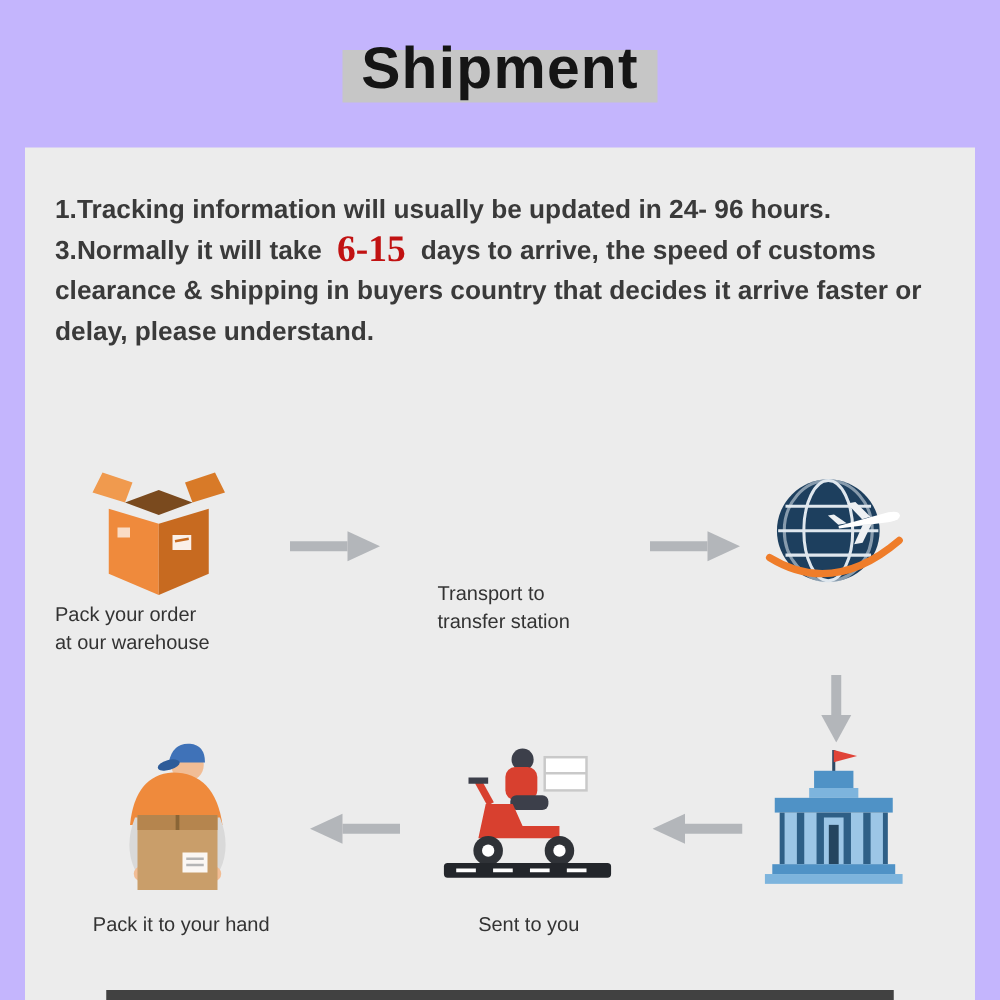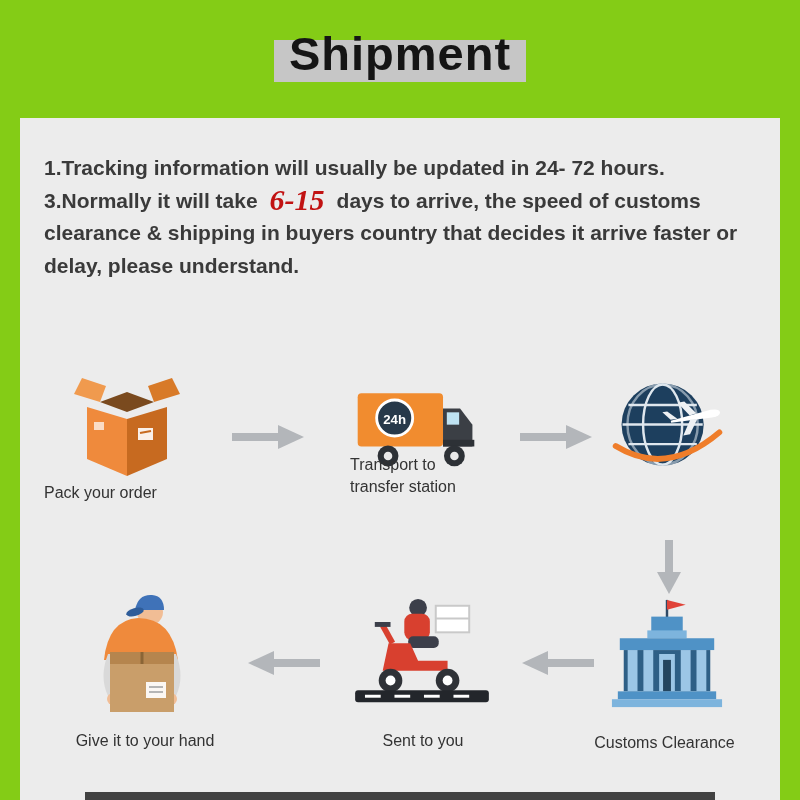--- a/index.html
+++ b/index.html
@@ -1,32 +1,32 @@
 <!DOCTYPE html>
 <html><head>
 <meta charset="utf-8">
 <style>
   * { margin:0; padding:0; box-sizing:border-box; }
   body { background:#ffffff; font-family:"Liberation Sans", sans-serif; }
-  #app { position:relative; width:800px; height:800px; background:#84cc16; overflow:hidden; margin:0 auto; }
+  #app { position:relative; width:800px; height:800px; background:#c4b5fd; overflow:hidden; margin:0 auto; }
 
   
   .title-bg { position:absolute; top:40px; left:50%; transform:translateX(-50%); width:252px; height:42px; background:#c6c6c6; }
   .page-title { position:absolute; top:26px; left:0; width:100%; text-align:center;
     font-size:47px; font-weight:800; color:#151515; letter-spacing:1px; }
 
   
   .panel { position:absolute; left:20px; right:20px; top:118px; bottom:0; background:#ececec; }
 
   
   .instructions { position:absolute; left:44px; top:152px; width:706px;
     font-size:21px; font-weight:700; color:#3a3a3a; line-height:1.55; }
   .instructions p { margin:0; }
   .highlight-days { font-family:"Liberation Serif", serif; font-size:30px; font-weight:700;
-    color:#c11212; margin:0 12px; line-height:1; vertical-align:-2px;font-style:italic; }
+    color:#c11212; margin:0 12px; line-height:1; vertical-align:-2px; }
 
   
   .icon-box { position:absolute; }
   .icon-box svg { width:100%; height:100%; display:block; }
   .step-label { position:absolute; font-size:16px; color:#333333; line-height:1.35; }
   .step-label .line { display:block; }
 
   
   .arrow { position:absolute; }
   .arrow svg { width:100%; height:100%; display:block; }
@@ -37,21 +37,21 @@
 <body>
 
 <div id="app">
 
   <div class="title-bg"></div>
   <div class="page-title">Shipment</div>
 
   <div class="panel"></div>
 
   <div class="instructions">
-    <p><span>1.Tracking information will usually be updated in 24- 72 hours.</span></p>
+    <p><span>1.Tracking information will usually be updated in 24- 96 hours.</span></p>
     <p><span>3.Normally it will take</span><span class="highlight-days">6-15</span><span>days to arrive, the speed of customs clearance &amp; shipping in buyers country that decides it arrive faster or delay, please understand.</span></p>
   </div>
 
   <div class="icon-box" style="left:60px; top:376px; width:135px; height:105px;">
     <svg viewBox="0 0 135 105">
       <polygon points="40,26 67,16 94,26 67,36" fill="#7a4a1e"></polygon>
       <polygon points="40,26 14,18 22,2 46,10" fill="#f09a4e"></polygon>
       <polygon points="94,26 120,18 112,2 88,10" fill="#d87a28"></polygon>
       <polygon points="27,31 67,43 67,100 27,83" fill="#ef8a3c"></polygon>
       <polygon points="67,43 107,31 107,83 67,100" fill="#c76a20"></polygon>
@@ -61,34 +61,20 @@
     </svg>
   </div>
 
   <div class="arrow" style="left:232px; top:424px; width:72px; height:26px;">
     <svg viewBox="0 0 72 26">
         <rect x="0" y="9" width="46" height="8" fill="#b3b6ba"></rect>
         <polygon points="46,1 72,13 46,25" fill="#b3b6ba"></polygon>
       </svg>
   </div>
 
-  <div class="icon-box" style="left:352px; top:380px; width:128px; height:95px;">
-    <svg viewBox="0 0 135 100">
-      <rect x="6" y="14" width="90" height="56" rx="4" fill="#f18c2f"></rect>
-      <circle cx="45" cy="40" r="19" fill="#27394a" stroke="#ffffff" stroke-width="3"></circle>
-      <text x="45" y="46" font-size="14" font-weight="bold" fill="#ffffff" text-anchor="middle">24h</text>
-      <path d="M96 30 h18 l13 17 v23 h-31 z" fill="#3b3f45"></path>
-      <rect x="100" y="34" width="13" height="13" fill="#bfe3f2"></rect>
-      <rect x="96" y="63" width="33" height="7" fill="#2d3136"></rect>
-      <circle cx="38" cy="80" r="11" fill="#2d3136"></circle>
-        <circle cx="38" cy="80" r="4.5" fill="#e9e9e9"></circle>
-      <circle cx="108" cy="80" r="11" fill="#2d3136"></circle>
-        <circle cx="108" cy="80" r="4.5" fill="#e9e9e9"></circle>
-    </svg>
-  </div>
 
   <div class="arrow" style="left:520px; top:424px; width:72px; height:26px;">
     <svg viewBox="0 0 72 26">
         <rect x="0" y="9" width="46" height="8" fill="#b3b6ba"></rect>
         <polygon points="46,1 72,13 46,25" fill="#b3b6ba"></polygon>
       </svg>
   </div>
 
   <div class="icon-box" style="left:602px; top:374px; width:132px; height:106px;">
     <svg viewBox="0 0 135 105">
@@ -105,22 +91,23 @@
         <path d="M-24 0 L18 -4 Q27 -4 27 0 Q27 4 18 4 L-24 2 Z" fill="#ffffff"></path>
         <polygon points="-4,-2 -14,-17 -7,-17 3,-3" fill="#eef1f4"></polygon>
         <polygon points="-4,2 -14,17 -7,17 3,3" fill="#eef1f4"></polygon>
         <polygon points="-24,-1 -31,-10 -26,-10 -17,-1" fill="#eef1f4"></polygon>
       </g>
     </svg>
   </div>
 
   <div class="step-label" style="left:44px; top:482px; width:230px;">
     <span class="line">Pack your order</span>
-  </div>
-  <div class="step-label" style="left:350px; top:454px; width:220px;">
+    <span class="line">at our warehouse</span>
+  </div>
+  <div class="step-label" style="left:350px; top:465px; width:220px;">
     <span class="line">Transport to</span>
     <span class="line">transfer station</span>
   </div>
 
   <div class="arrow" style="left:656px; top:540px; width:26px; height:54px;">
     <svg viewBox="0 0 26 54">
         <rect x="9" y="0" width="8" height="32" fill="#b3b6ba"></rect>
         <polygon points="1,32 13,54 25,32" fill="#b3b6ba"></polygon>
       </svg>
   </div>
@@ -196,25 +183,22 @@
       <circle cx="91" cy="113" r="6" fill="#f1bd95"></circle>
       <rect x="30" y="66" width="64" height="60" fill="#c99e6a"></rect>
       <rect x="30" y="66" width="64" height="12" fill="#b5854e"></rect>
       <line x1="62" y1="66" x2="62" y2="78" stroke="#8a6536" stroke-width="3"></line>
       <rect x="66" y="96" width="20" height="16" fill="#ffffff" opacity="0.92"></rect>
       <line x1="69" y1="101" x2="83" y2="101" stroke="#b5b5b5" stroke-width="2"></line>
       <line x1="69" y1="106" x2="83" y2="106" stroke="#b5b5b5" stroke-width="2"></line>
     </svg>
   </div>
 
-  <div class="step-label" style="left:552px; top:732px; width:225px; text-align:center;">
-    <span class="line">Customs Clearance</span>
-  </div>
   <div class="step-label" style="left:348px; top:730px; width:150px; text-align:center;">
     <span class="line">Sent to you</span>
   </div>
   <div class="step-label" style="left:25px; top:730px; width:240px; text-align:center;">
-    <span class="line">Give it to your hand</span>
+    <span class="line">Pack it to your hand</span>
   </div>
 
   <div class="bottom-divider"></div>
 
 </div>
 
 </body></html>

